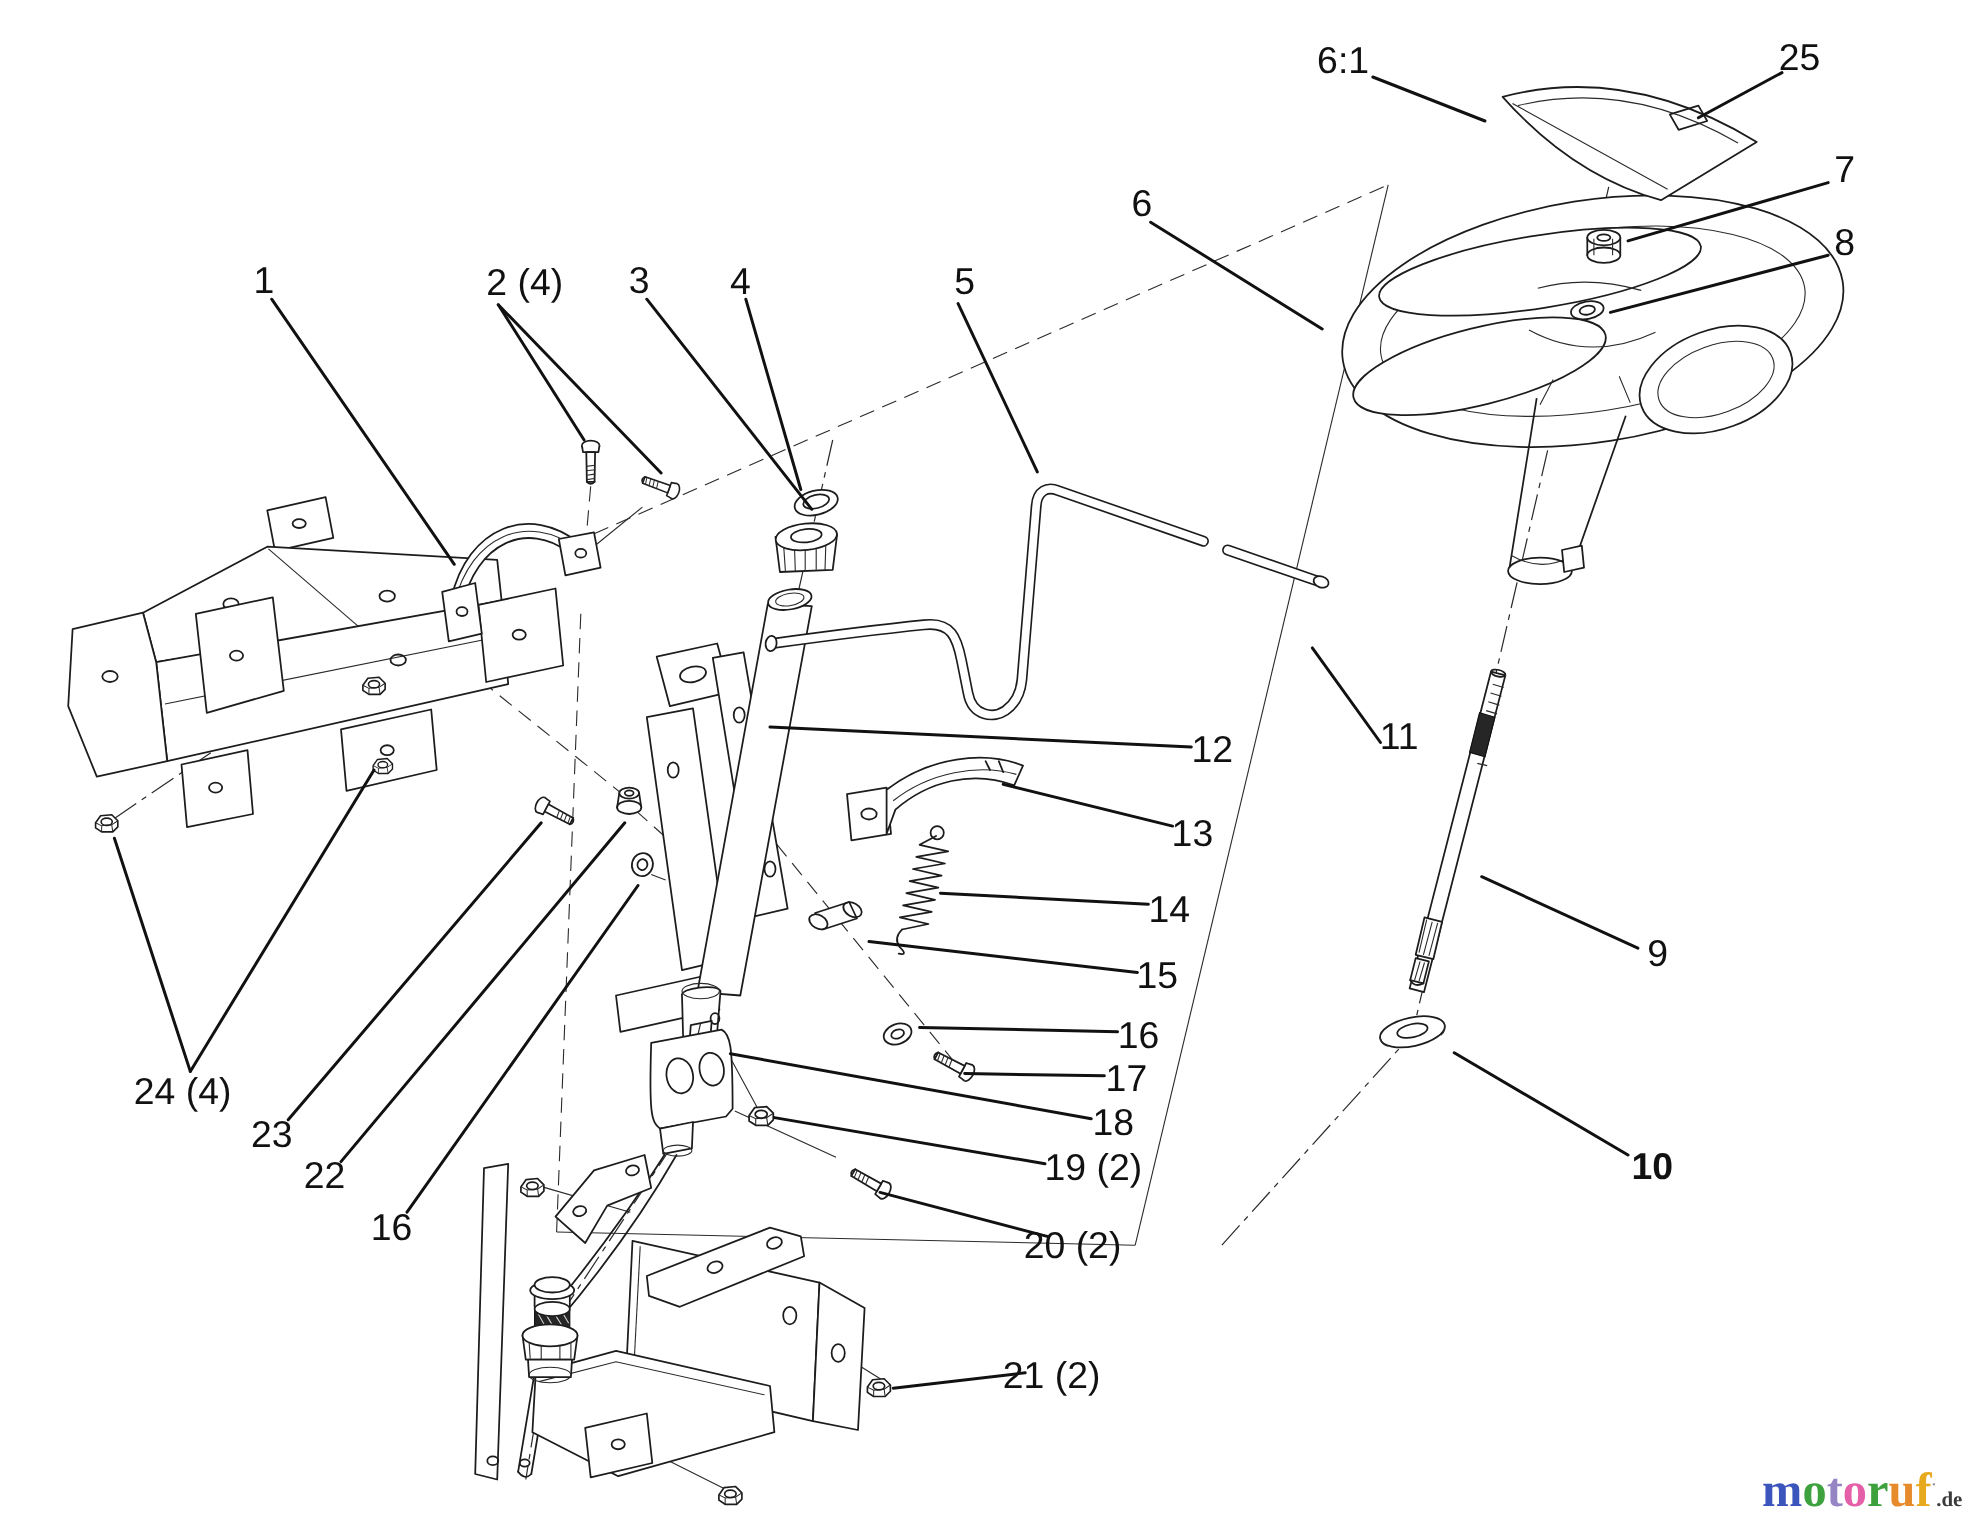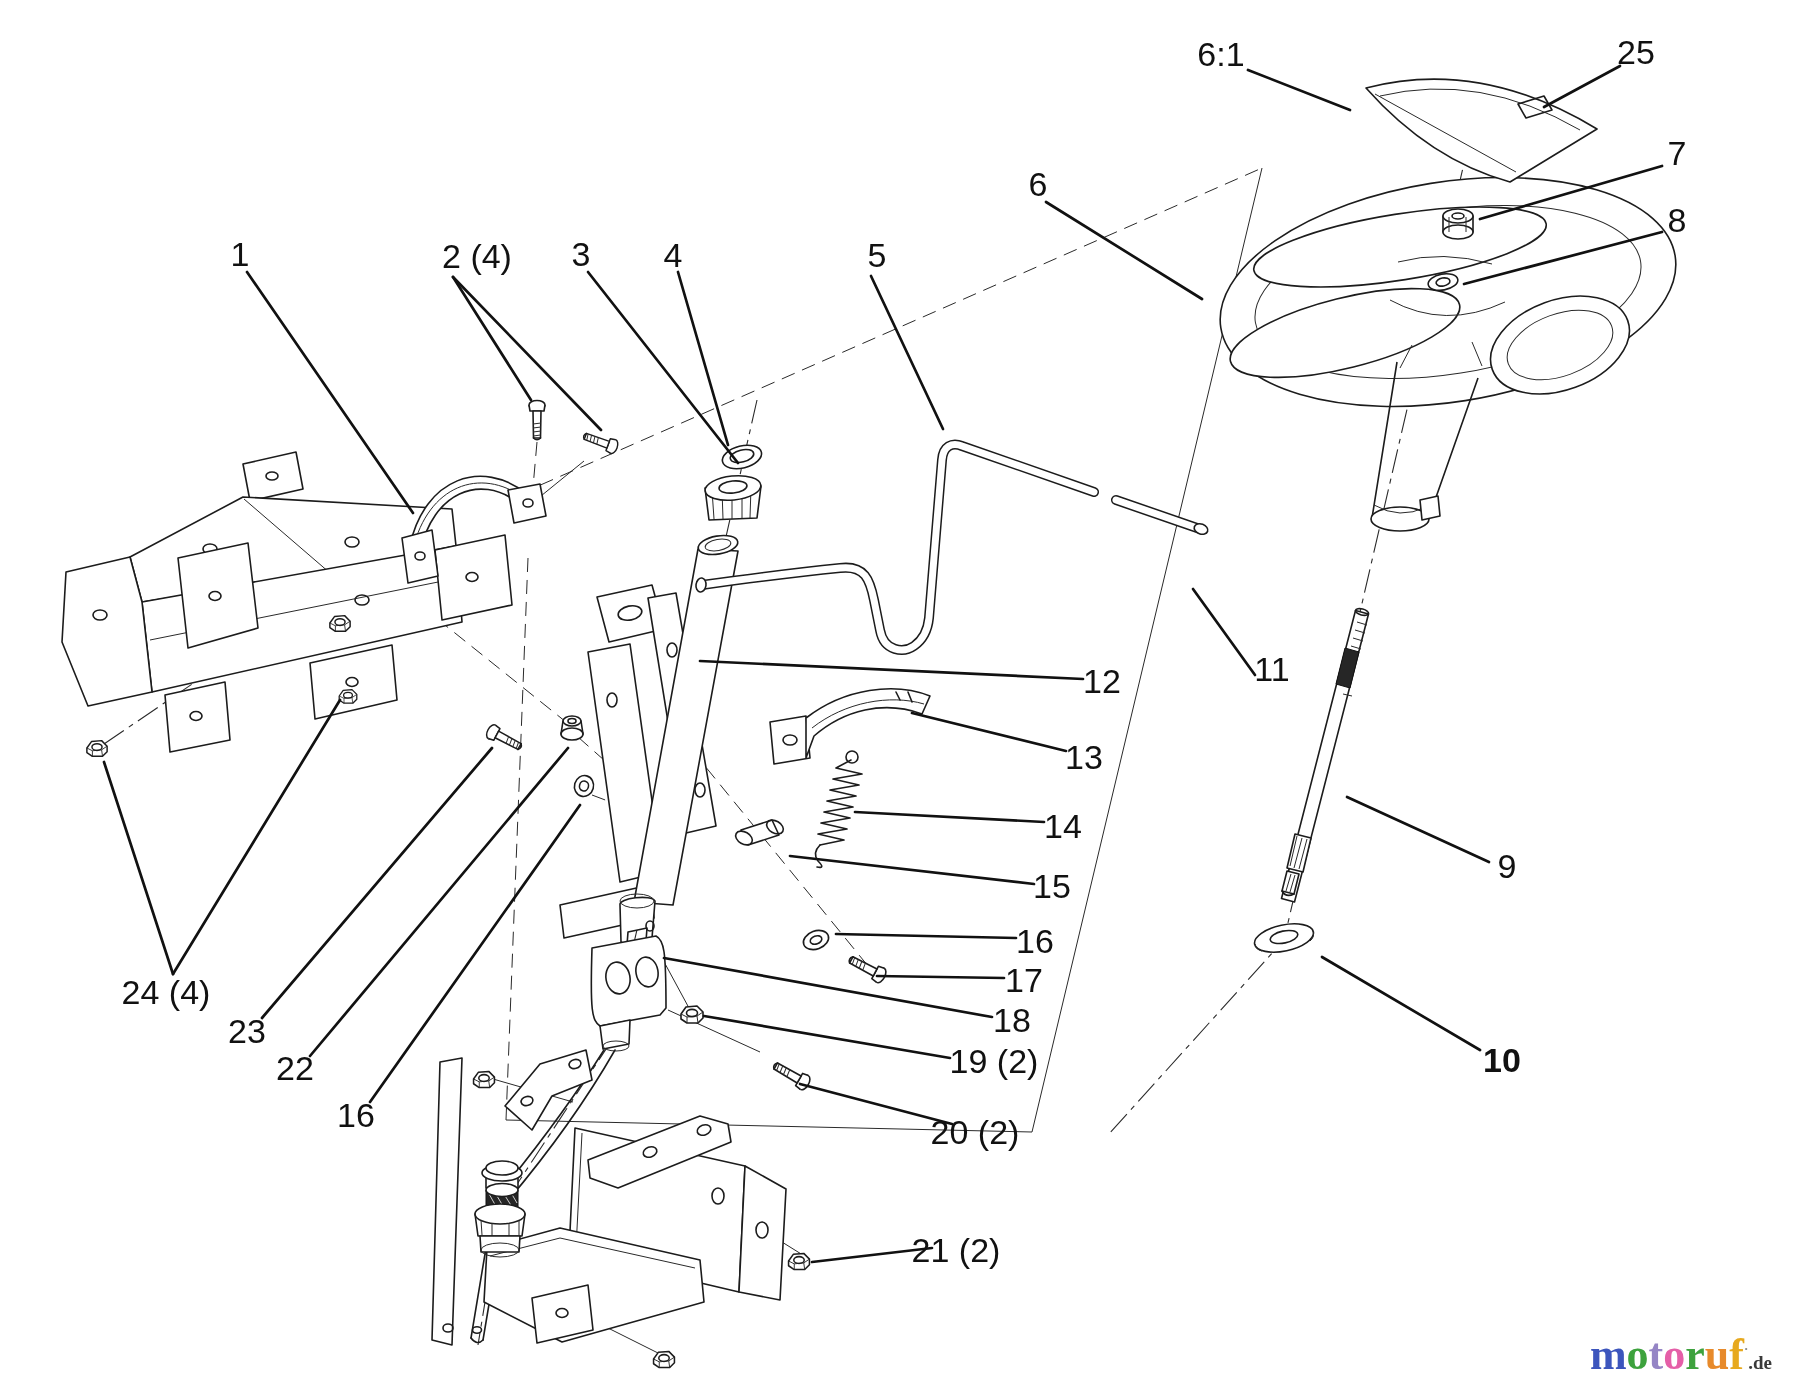--- a/index.html
+++ b/index.html
@@ -7,21 +7,21 @@
          font-family:"Liberation Sans", sans-serif;}
   svg{position:absolute;left:0;top:0;}
   svg text{font-family:"Liberation Sans", sans-serif;font-size:34px;fill:#111;}
   .ln{stroke:#1c1c1c;stroke-width:1.6;fill:none;stroke-linejoin:round;stroke-linecap:round;}
   .lnf{stroke:#1c1c1c;stroke-width:1.6;fill:#ffffff;stroke-linejoin:round;}
   .thin{stroke:#2a2a2a;stroke-width:1;fill:none;}
   .dash{stroke:#2a2a2a;stroke-width:1;fill:none;stroke-dasharray:14 8;}
   .dashdot{stroke:#2a2a2a;stroke-width:1.1;fill:none;stroke-dasharray:24 6 5 6;}
   .lead{stroke:#111;stroke-width:2.7;fill:none;stroke-linecap:round;}
   .dark{fill:#262626;stroke:#111;stroke-width:1;}
-  #watermark{position:absolute;right:28px;bottom:6px;
+  #watermark{position:absolute;right:16px;bottom:6px;
      font-family:"Liberation Serif", serif;font-weight:700;font-size:44px;line-height:1;}
   #watermark .suffix{font-size:19px;font-weight:700;}
   #watermark .tm{font-size:13px;color:#888;vertical-align:super;}
 </style>
 </head>
 <body>
 
 <div id="stage">
 <svg width="1800" height="1383" viewBox="0 0 1800 1383">
 

